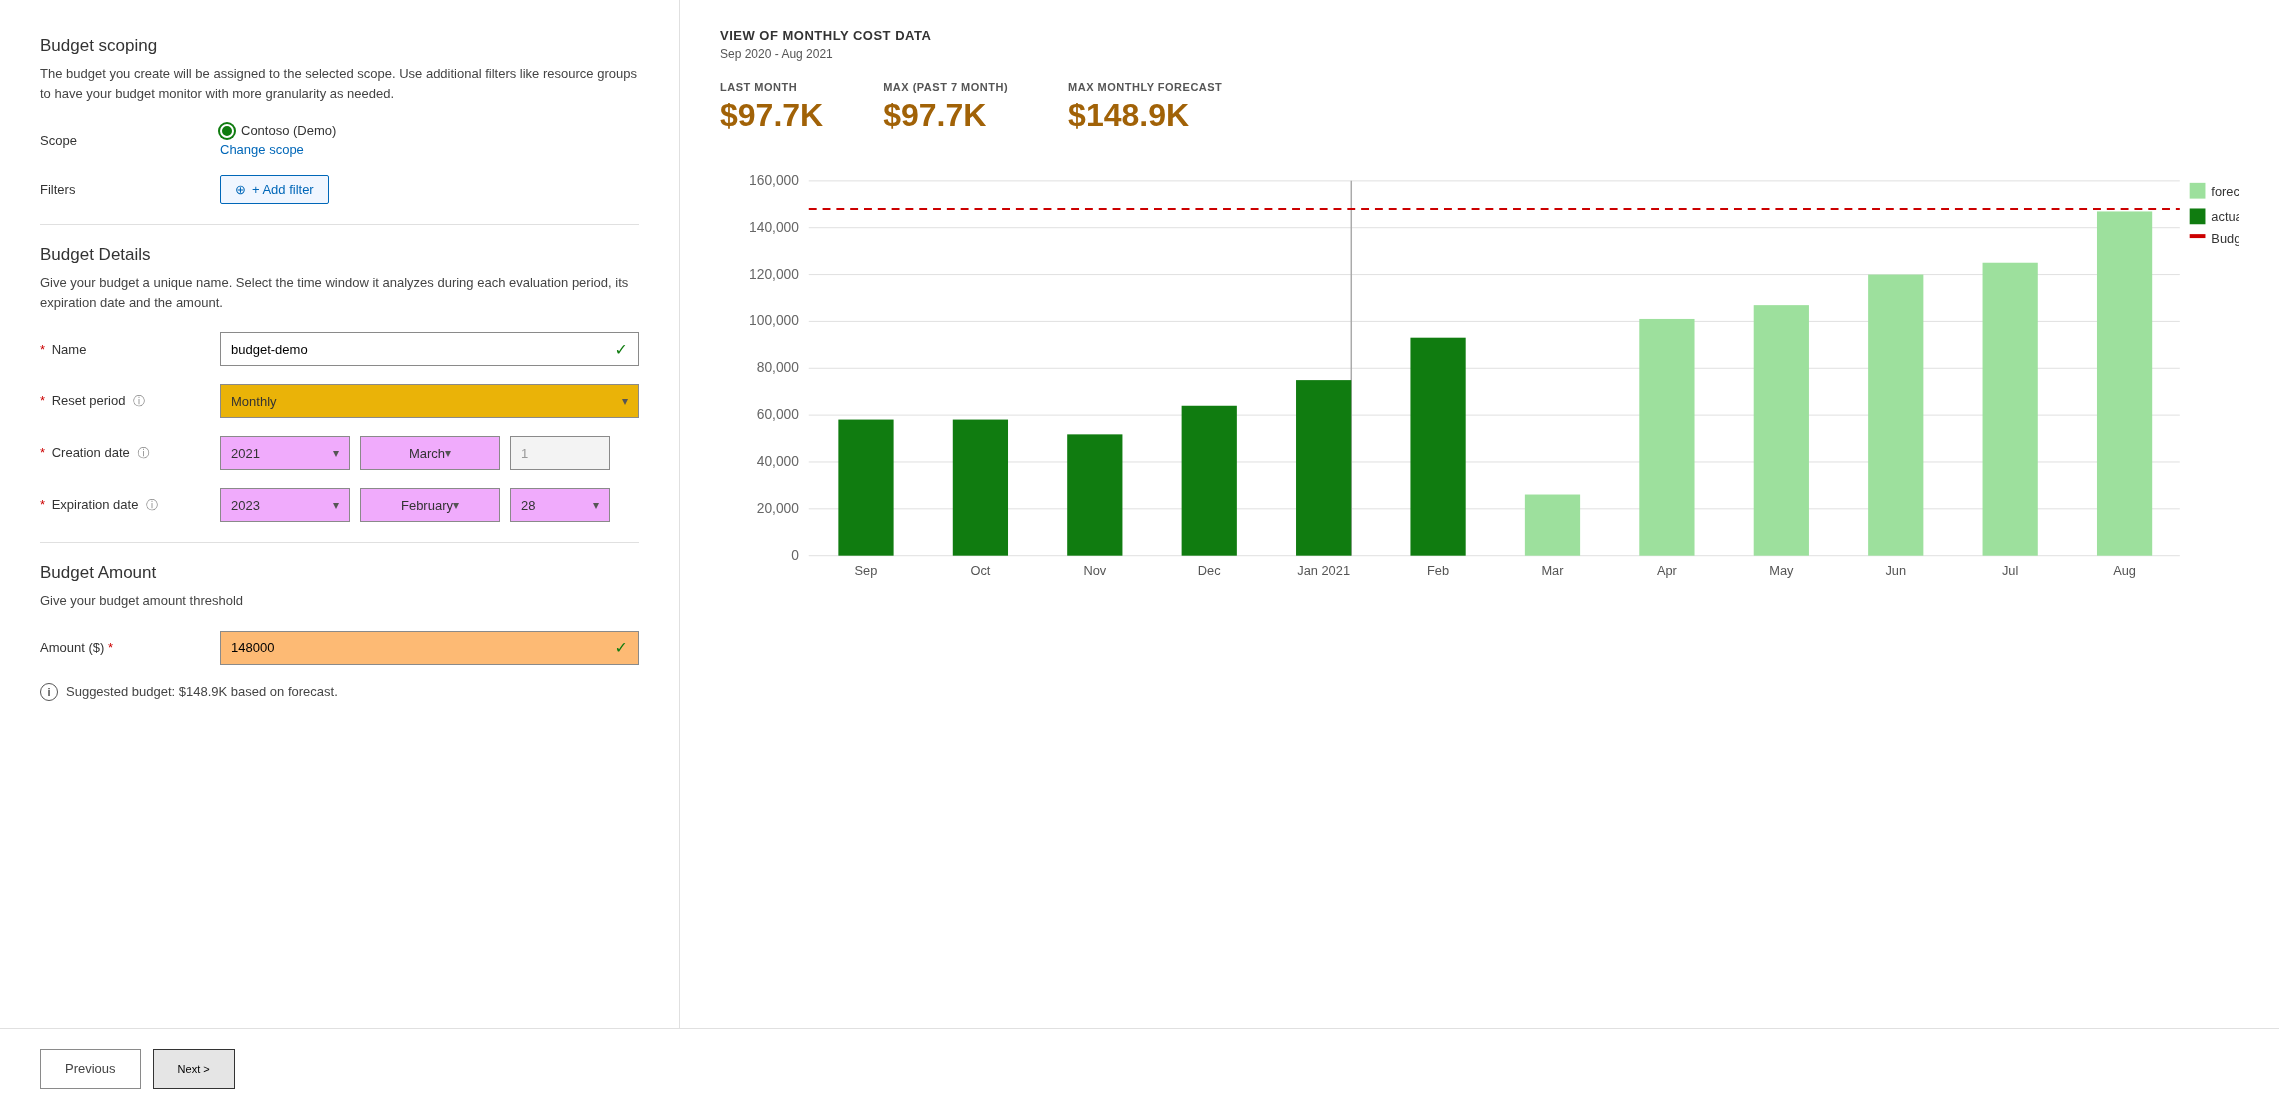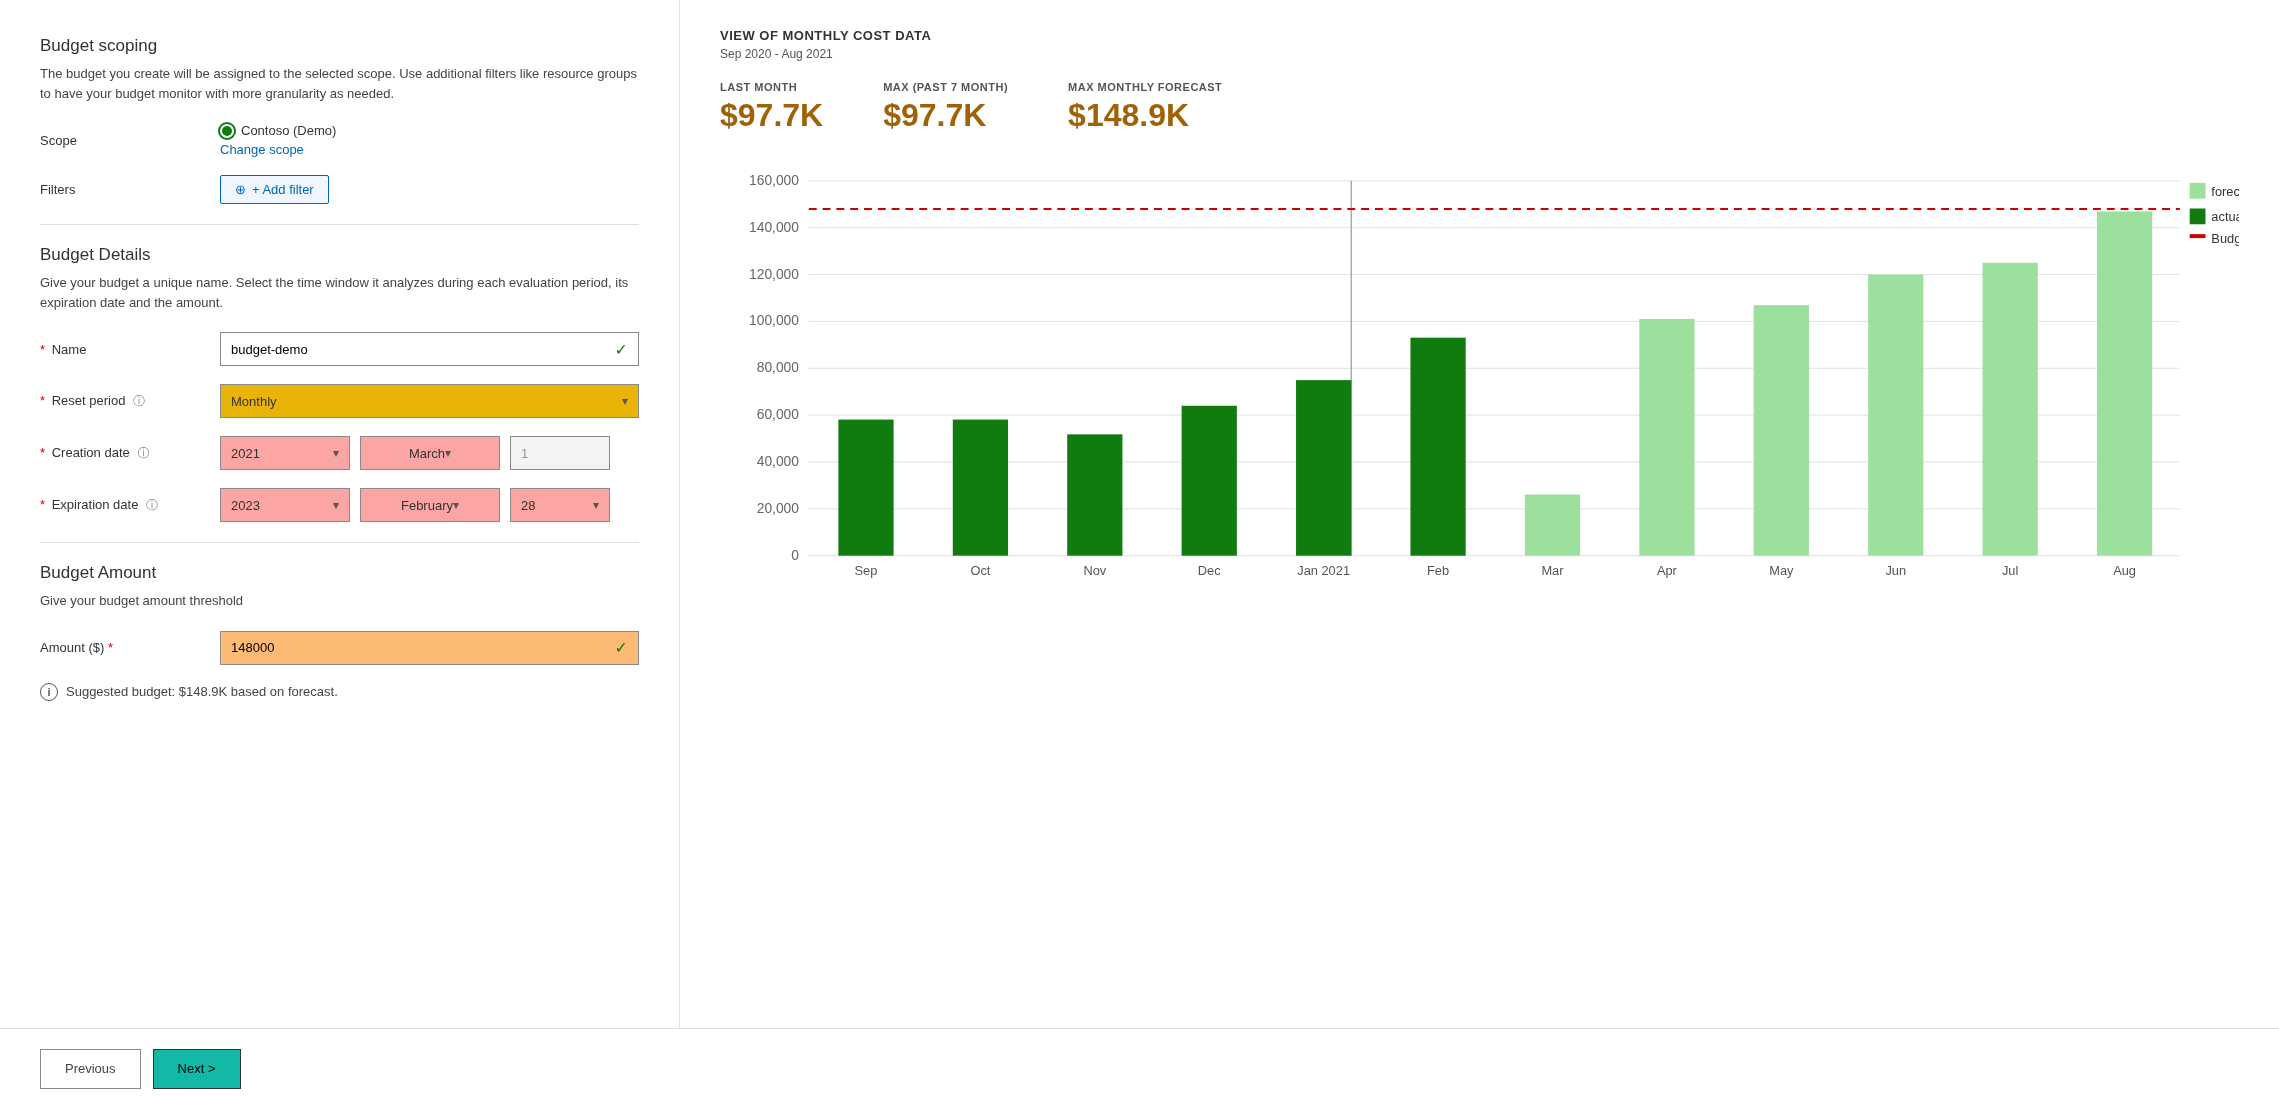--- a/index.html
+++ b/index.html
@@ -152,21 +152,21 @@
     }
     .date-fields {
       display: flex;
       gap: 10px;
     }
     .date-select {
       height: 34px;
       border: 1px solid #8a8a8a;
       padding: 0 10px;
       font-size: 13px;
-      background: #fca5a5;
+      background: #f0abfc;
       display: flex;
       align-items: center;
       justify-content: space-between;
       cursor: pointer;
     }
     .date-select.year { width: 130px; }
     .date-select.month { width: 140px; justify-content: center; }
     .date-select.day { width: 100px; }
     .date-select.day-disabled {
       width: 100px;
@@ -266,22 +266,22 @@
       border: 1px solid #8a8a8a;
       background: #fff;
       font-size: 13px;
       cursor: pointer;
       color: #444;
     }
     .btn-next {
       height: 40px;
       padding: 0 24px;
       border: 1px solid #333;
-      background: #14b8a6;
-      font-size: 13px;
+      background: #e5e5e5;
+      font-size: 11px;
       cursor: pointer;
       font-weight: 500;
     }
     .scope-block {
       display: flex;
       flex-direction: column;
     }
   </style>
 </head>
 <body>

